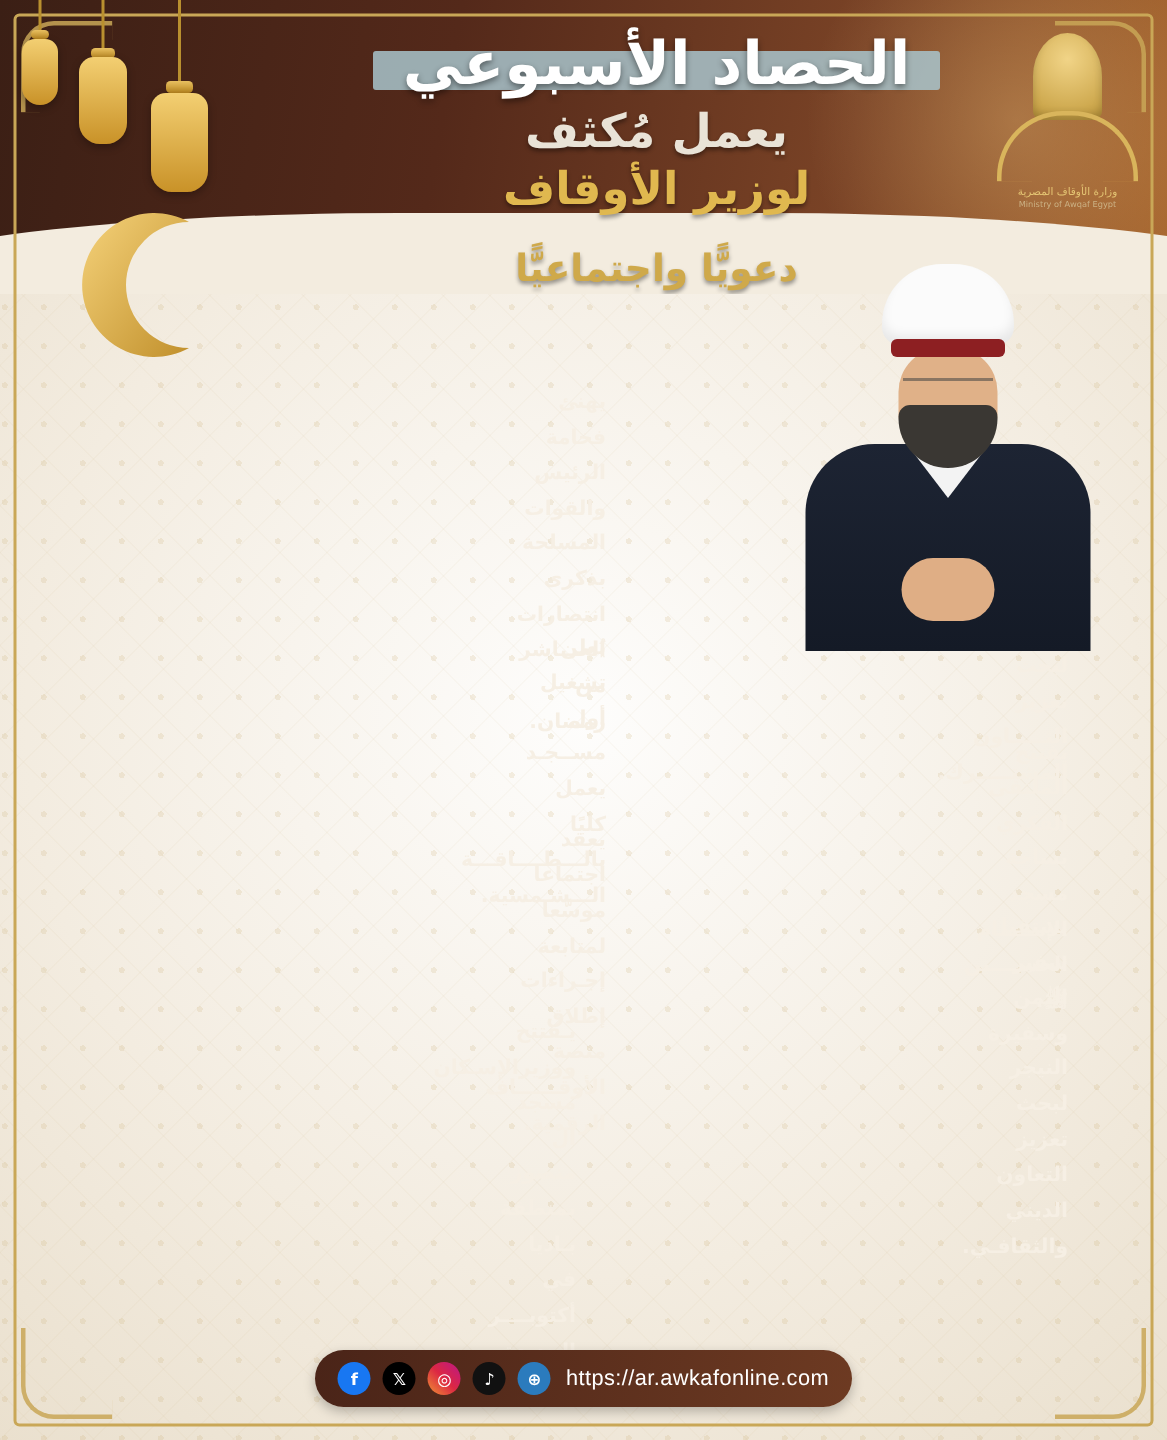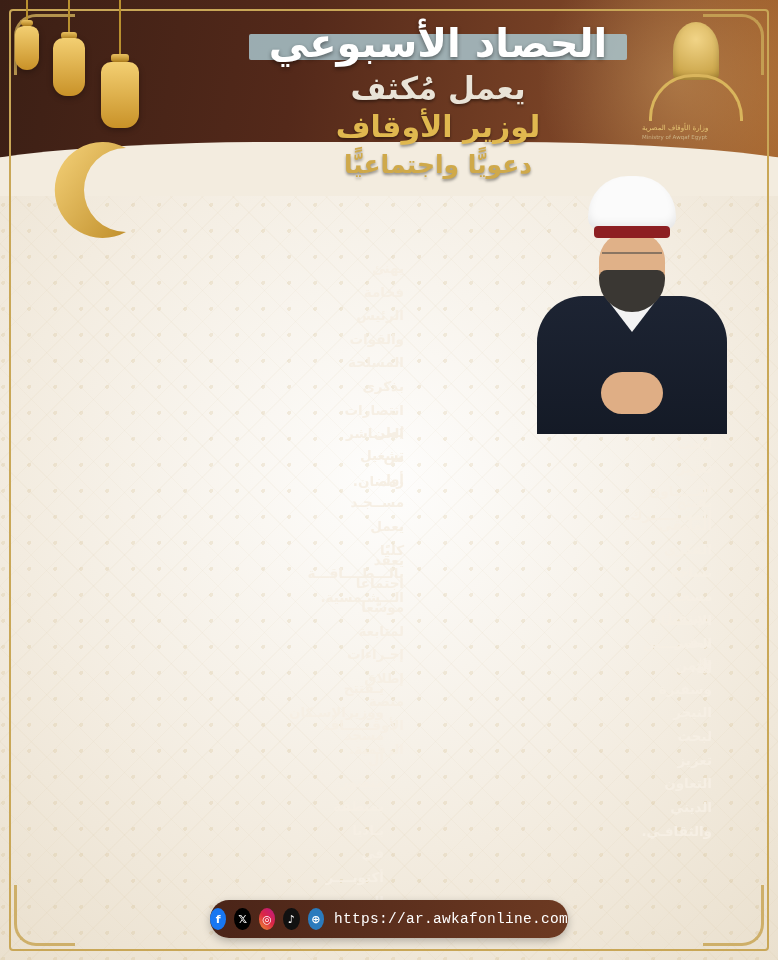--- a/index.html
+++ b/index.html
@@ -67,21 +67,21 @@
   }
   .t2{
     font-size:31px;font-weight:bold;color:#e9e3d7;margin-top:2px;line-height:1.2;
     text-shadow:0 2px 3px rgba(0,0,0,.4);
   }
   .t3{
     font-size:30px;font-weight:bold;color:#e0b84f;margin-top:2px;line-height:1.2;
     text-shadow:0 2px 3px rgba(0,0,0,.4);
   }
   .t4{
-    font-size:25px;font-weight:bold;color:#cfa94a;margin-top:5px;line-height:1.2;
+    font-size:25px;font-weight:bold;color:#cfa94a;margin-top:19px;line-height:1.2;
     text-shadow:0 2px 3px rgba(0,0,0,.4);
   }
 
   
   .lantern{position:absolute;z-index:4;}
   .lantern .cord{position:absolute;left:50%;top:0;width:2px;background:#b9902f;transform:translateX(-50%);}
   .lantern .body{
     position:absolute;left:50%;transform:translateX(-50%);
     background:linear-gradient(180deg,#f3cf72,#c99228);
     border-radius:10px 10px 14px 14px;
@@ -90,21 +90,21 @@
   .lantern .cap{
     position:absolute;left:50%;transform:translateX(-50%);
     background:linear-gradient(180deg,#e8c061,#b8851f);border-radius:3px;
   }
   .moon{
     position:absolute;left:30px;top:130px;width:120px;height:120px;z-index:4;
   }
 
   
   .logo{
-    position:absolute;right:28px;top:22px;width:108px;height:120px;z-index:6;text-align:left;
+    position:absolute;right:12px;top:22px;width:108px;height:120px;z-index:6;text-align:center;
   }
   .logo .dome{
     width:46px;height:58px;margin:0 auto;
     background:radial-gradient(circle at 50% 30%, #f1d487, #c29a3b);
     border-radius:50% 50% 6px 6px;
     box-shadow:inset 0 -4px 6px rgba(0,0,0,.2);
   }
   .logo .arc{
     width:88px;height:44px;margin:-6px auto 0;
     border:3px solid #d9b55c;border-bottom:none;border-radius:44px 44px 0 0;
@@ -184,21 +184,21 @@
   .soc{
     width:22px;height:22px;border-radius:50%;
     display:flex;align-items:center;justify-content:center;
     font-size:11px;color:#fff;font-weight:bold;
   }
   .soc.fb{background:#1877f2;}
   .soc.x{background:#000;}
   .soc.ig{background:linear-gradient(45deg,#f09433,#dc2743,#bc1888);}
   .soc.tt{background:#111;}
   .soc.web{background:#2b7bbd;}
-  .site{color:#fff;font-size:14.5px;margin-left:2px;letter-spacing:.3px;font-family:Liberation Mono, monospace;}
+  .site{color:#fff;font-size:14.5px;margin-left:2px;letter-spacing:.3px;font-family:Liberation Sans, sans-serif;}
 </style>
 </head>
 <body>
 
 <div id="poster">
 
   <div class="header">
     <div class="header-glow"></div>
 
     <div class="lantern" style="left:52px;top:0;width:34px;height:120px;">

